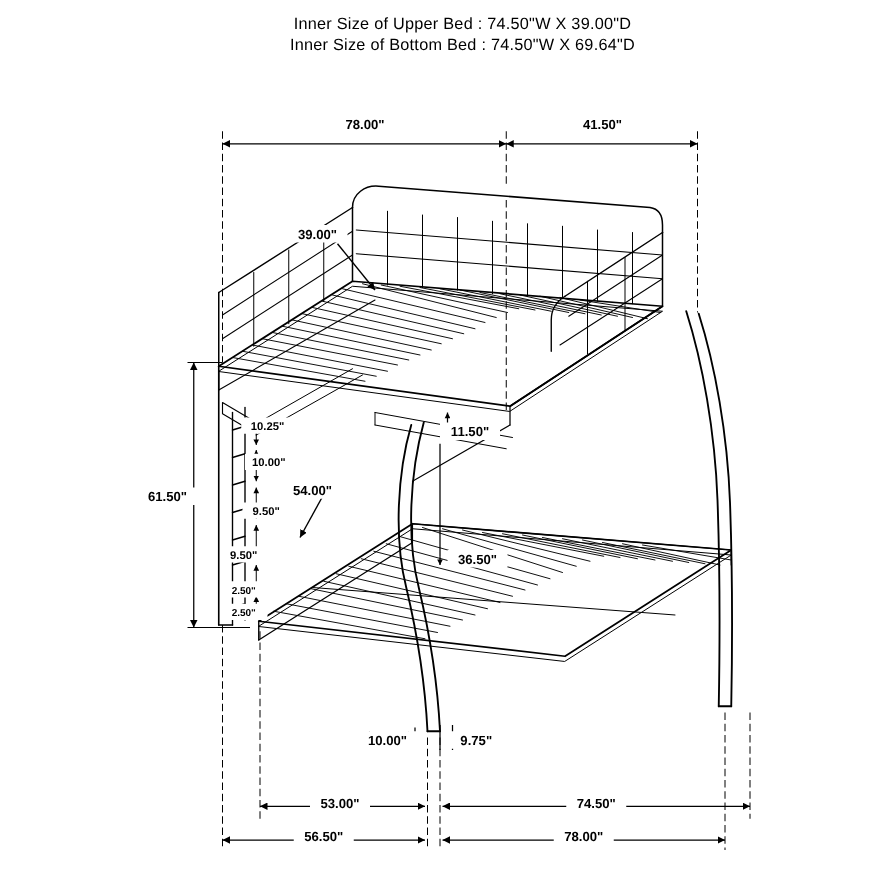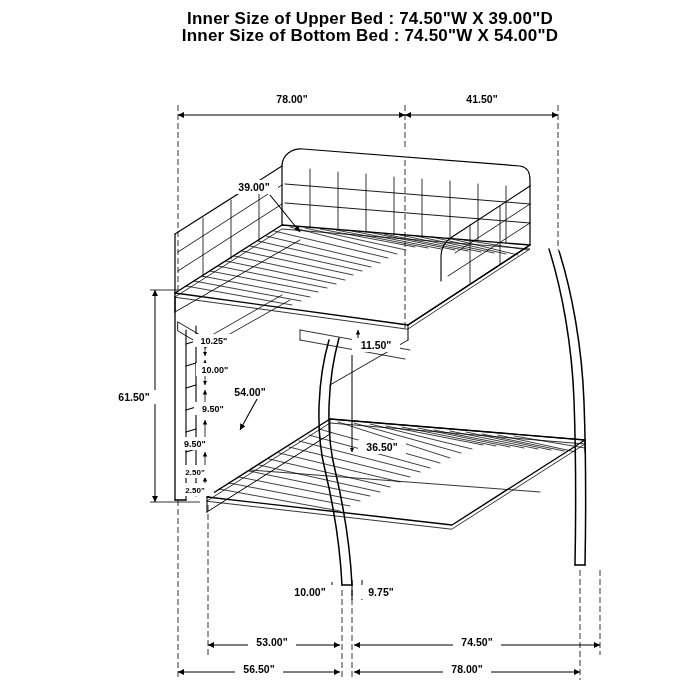--- a/index.html
+++ b/index.html
@@ -21,22 +21,22 @@
     height: 700px;
   }
   .title-block {
     position: absolute;
     top: 10px;
     left: 0;
     width: 700px;
     text-align: center;
   }
   .title-line {
-    font-size: 17px;
-    font-weight: bold;
+    font-size: 13px;
+    font-weight: normal;
     letter-spacing: 0.2px;
     line-height: 17px;
     margin-left: 40px;
   }
   svg.diagram {
     position: absolute;
     top: 0;
     left: 0;
   }
   .dimlabel {
@@ -52,21 +52,21 @@
     font-size: 8px;
   }
 </style>
 </head>
 <body>
 
 <div id="page">
 
   <div class="title-block">
     <div class="title-line">Inner Size of Upper Bed : 74.50"W X 39.00"D</div>
-    <div class="title-line">Inner Size of Bottom Bed : 74.50"W X 54.00"D</div>
+    <div class="title-line">Inner Size of Bottom Bed : 74.50"W X 69.64"D</div>
   </div>
 
   <svg class="diagram" width="700" height="700" viewBox="0 0 700 700">
     <defs>
       <marker id="arrH" markerWidth="7" markerHeight="7" refX="6" refY="3" orient="auto" markerUnits="userSpaceOnUse">
         <path d="M0,0 L6,3 L0,6 z" fill="#000"></path>
       </marker>
       <marker id="arrHs" markerWidth="7" markerHeight="7" refX="0" refY="3" orient="auto" markerUnits="userSpaceOnUse">
         <path d="M6,0 L0,3 L6,6 z" fill="#000"></path>
       </marker>

